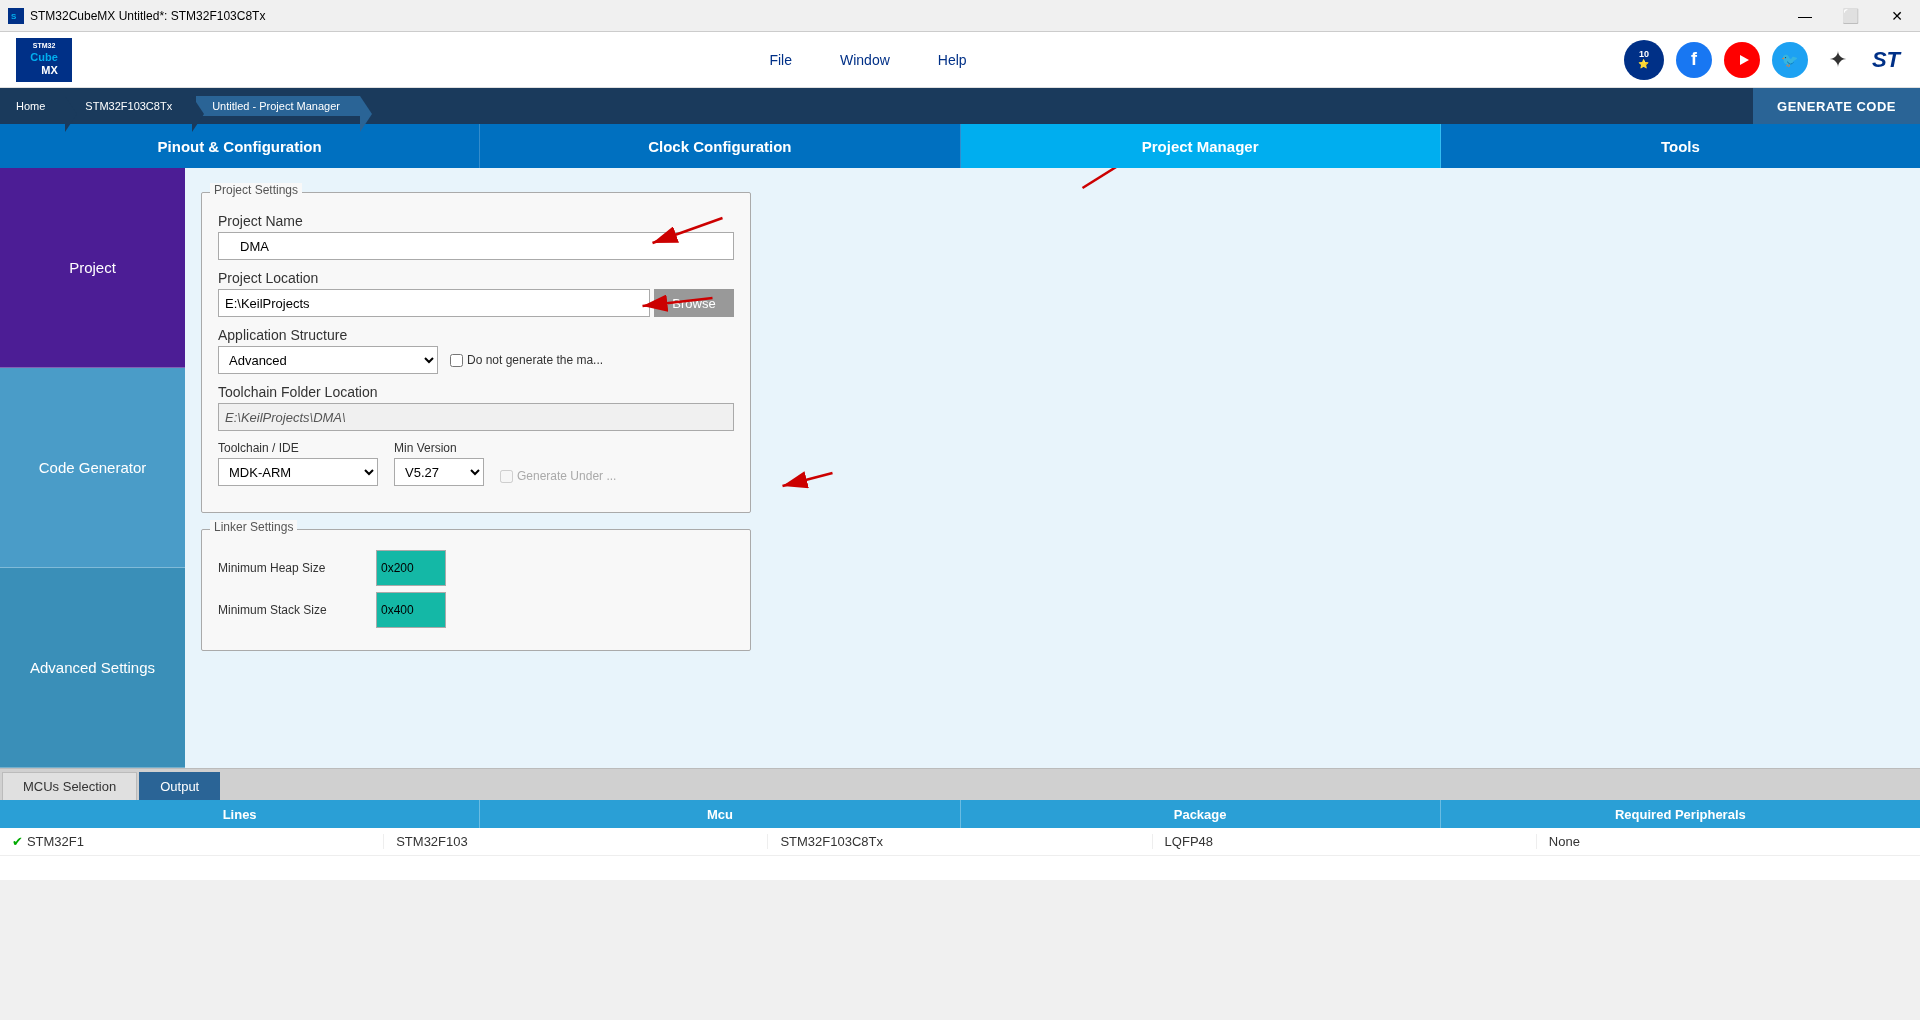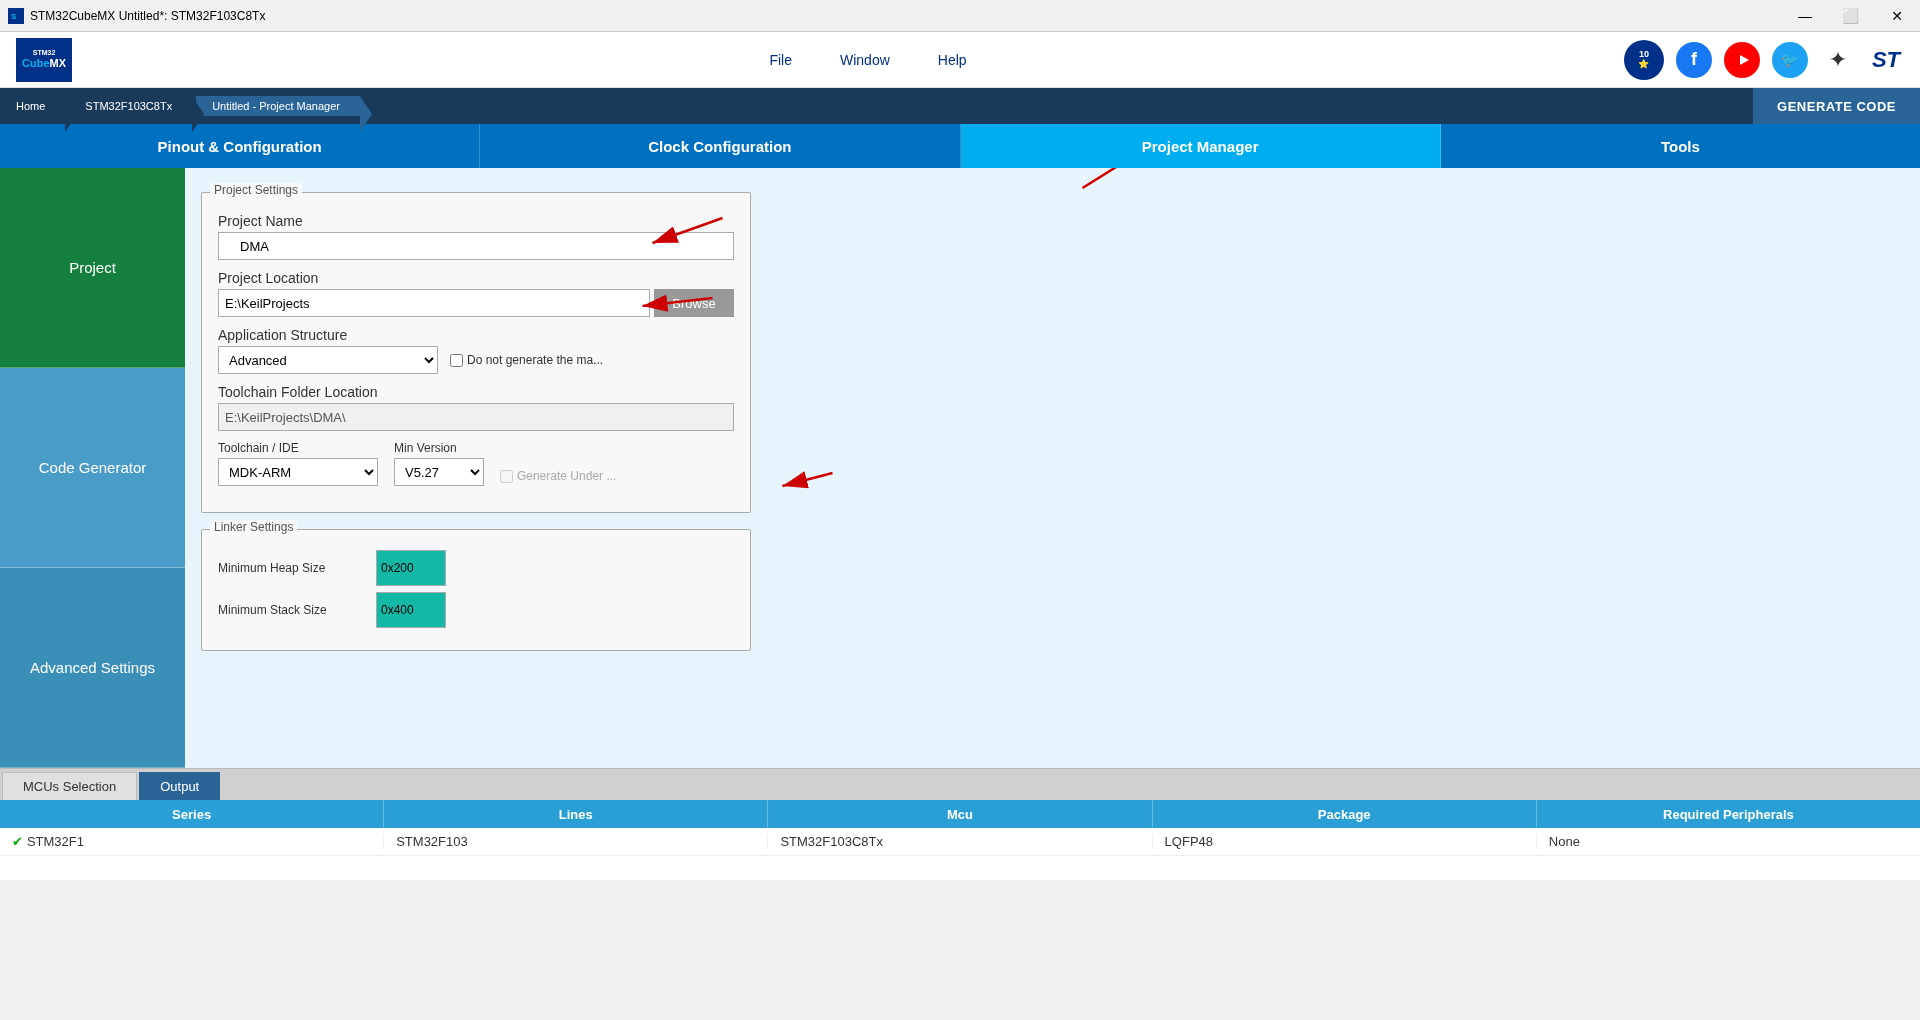--- a/index.html
+++ b/index.html
@@ -135,21 +135,21 @@
       align-items: center;
       justify-content: center;
       font-size: 15px;
       font-weight: 500;
       color: #fff;
       cursor: pointer;
       border-bottom: 1px solid rgba(255,255,255,0.3);
       text-align: center;
       padding: 0 12px;
     }
-    .sidebar-item:nth-child(1) { background: #15803d; justify-content: center; }
+    .sidebar-item:nth-child(1) { background: #4c1d95; justify-content: center; }
     .sidebar-item:nth-child(2) { background: #4a9cc8; }
     .sidebar-item:nth-child(3) { background: #3a8fb8; }
 
     
     .main-panel {
       flex: 1;
       background: #e8f4fb;
       padding: 16px;
       position: relative;
       overflow-y: auto;
@@ -213,20 +213,21 @@
 
     .toolchain-folder-input {
       width: 100%;
       height: 28px;
       border: 1px solid #aaa;
       padding: 0 6px;
       font-size: 13px;
       background: #f0f0f0;
       outline: none;
       color: #555;
+      font-style: italic;
     }
 
     .toolchain-row { display: flex; align-items: flex-end; gap: 16px; margin-top: 8px; }
     .toolchain-col { display: flex; flex-direction: column; }
     .toolchain-col label { font-size: 12px; color: #333; margin-bottom: 3px; }
     .toolchain-select {
       width: 160px;
       height: 28px;
       border: 1px solid #aaa;
       font-size: 13px;
@@ -340,21 +341,21 @@
     <button class="title-bar-btn">⬜</button>
     <button class="title-bar-btn close">✕</button>
   </div>
 </div>
 
 <div class="menu-bar">
   <div class="logo-area">
     <div class="logo-box">
       <div style="text-align:center; line-height:1.2;">
         <div style="color:#fff; font-size:7px; font-weight:bold;">STM32</div>
-        <div style="display:flex; align-items:flex-end; justify-content:center;">
+        <div style="display:flex; align-items:flex-end; justify-content:center;flex-direction:column;">
           <span style="color:#00aeef; font-size:11px; font-weight:bold;">Cube</span>
           <span style="color:#fff; font-size:11px; font-weight:bold;">MX</span>
         </div>
       </div>
     </div>
   </div>
   <div class="menu-items">
     <span class="menu-item">File</span>
     <span class="menu-item">Window</span>
     <span class="menu-item">Help</span>
@@ -519,23 +520,20 @@
     <span>MCUs Selection</span>
   </div>
   <div class="bottom-tab active">
     <span>Output</span>
   </div>
 </div>
 
 <div class="data-table">
   <div class="table-header">
     <div class="table-header-cell">
-      <span>Series</span>
-    </div>
-    <div class="table-header-cell">
       <span>Lines</span>
     </div>
     <div class="table-header-cell">
       <span>Mcu</span>
     </div>
     <div class="table-header-cell">
       <span>Package</span>
     </div>
     <div class="table-header-cell">
       <span>Required Peripherals</span>

